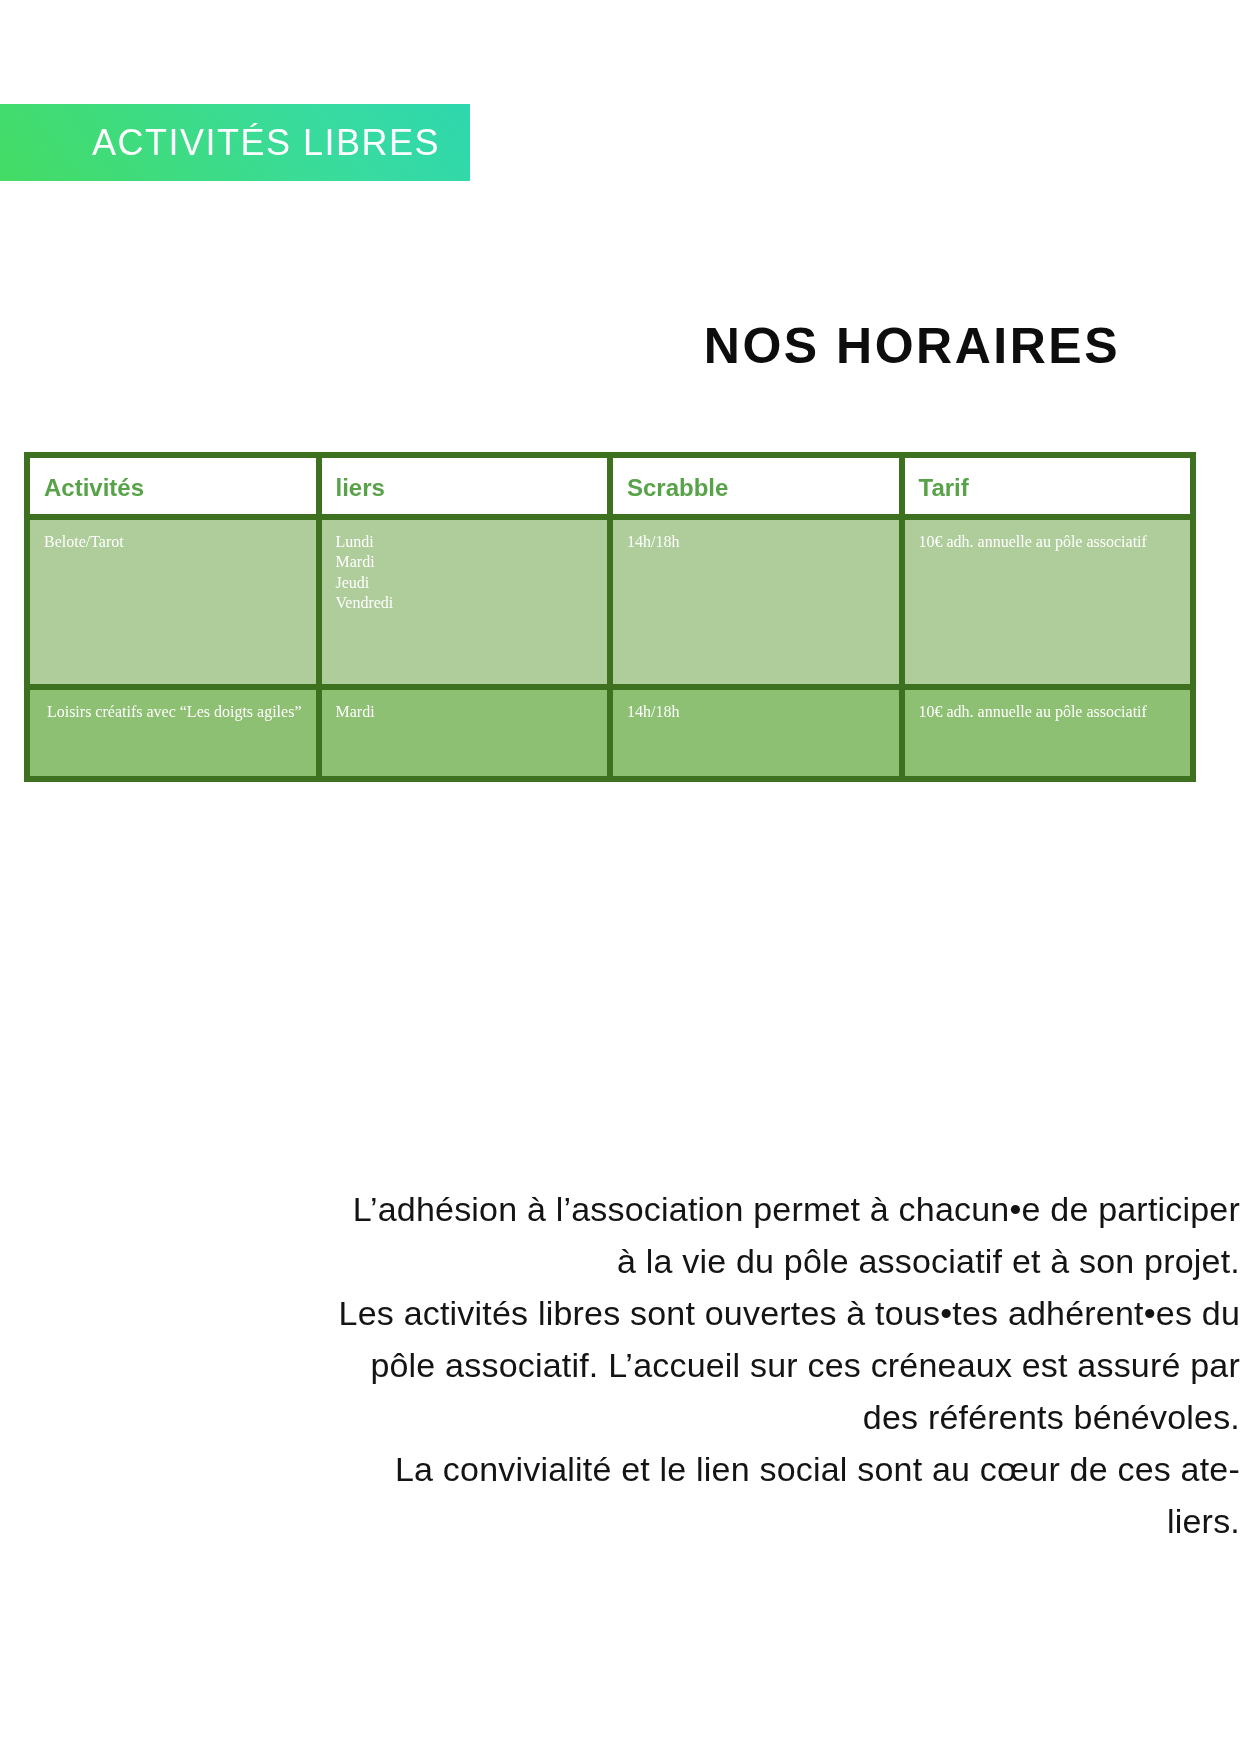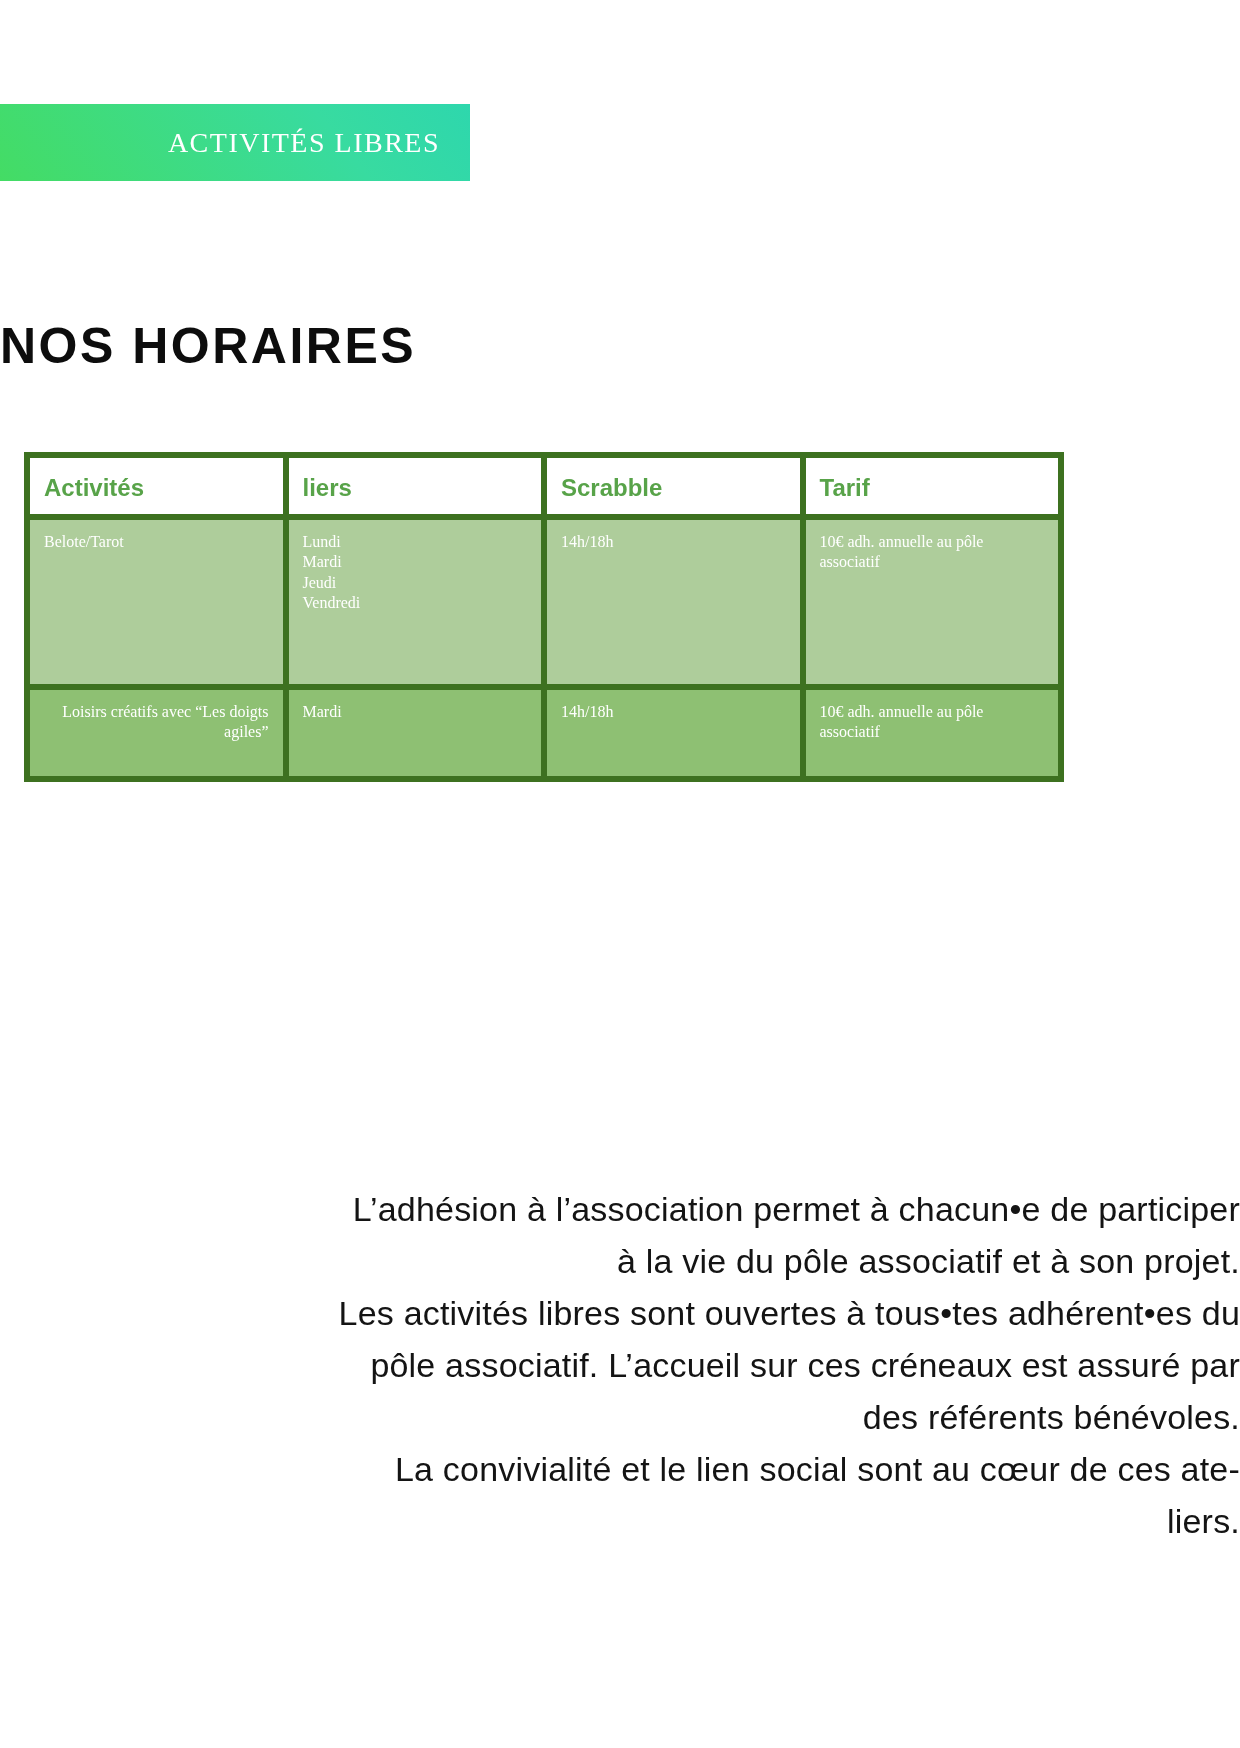--- a/index.html
+++ b/index.html
@@ -11,32 +11,32 @@
   .page{position:absolute;inset:0;width:1240px;height:1748px;background:#ffffff;}
 
   
   .banner{
     position:absolute;left:0;top:104px;width:470px;height:77px;
     background:linear-gradient(52deg,#44dc64 0%,#38dba0 70%,#2ed7ad 100%);
     display:flex;align-items:center;justify-content:flex-end;
     padding-right:30px;box-sizing:border-box;
   }
   .banner-label{
-    color:#ffffff;font-size:28px;font-weight:400;letter-spacing:1.5px;font-family:Liberation Serif, serif;
+    color:#ffffff;font-size:36px;font-weight:400;letter-spacing:1.5px;
   }
 
   
   .page-title{
     position:absolute;top:283px;left:0;width:1120px;
-    text-align:left;
+    text-align:right;
     font-size:50px;font-weight:900;color:#0d0d0d;letter-spacing:2.5px;
   }
 
   
-  .schedule-wrap{position:absolute;left:24px;top:452px;width:1040px;}
+  .schedule-wrap{position:absolute;left:24px;top:452px;width:1172px;}
   table.schedule{
     width:100%;border-collapse:collapse;table-layout:fixed;
     border:6px solid #3d7120;
   }
   table.schedule th, table.schedule td{
     border:6px solid #3d7120;
     vertical-align:top;text-align:left;
     padding:12px 14px;box-sizing:border-box;
     white-space:pre-line;
   }

